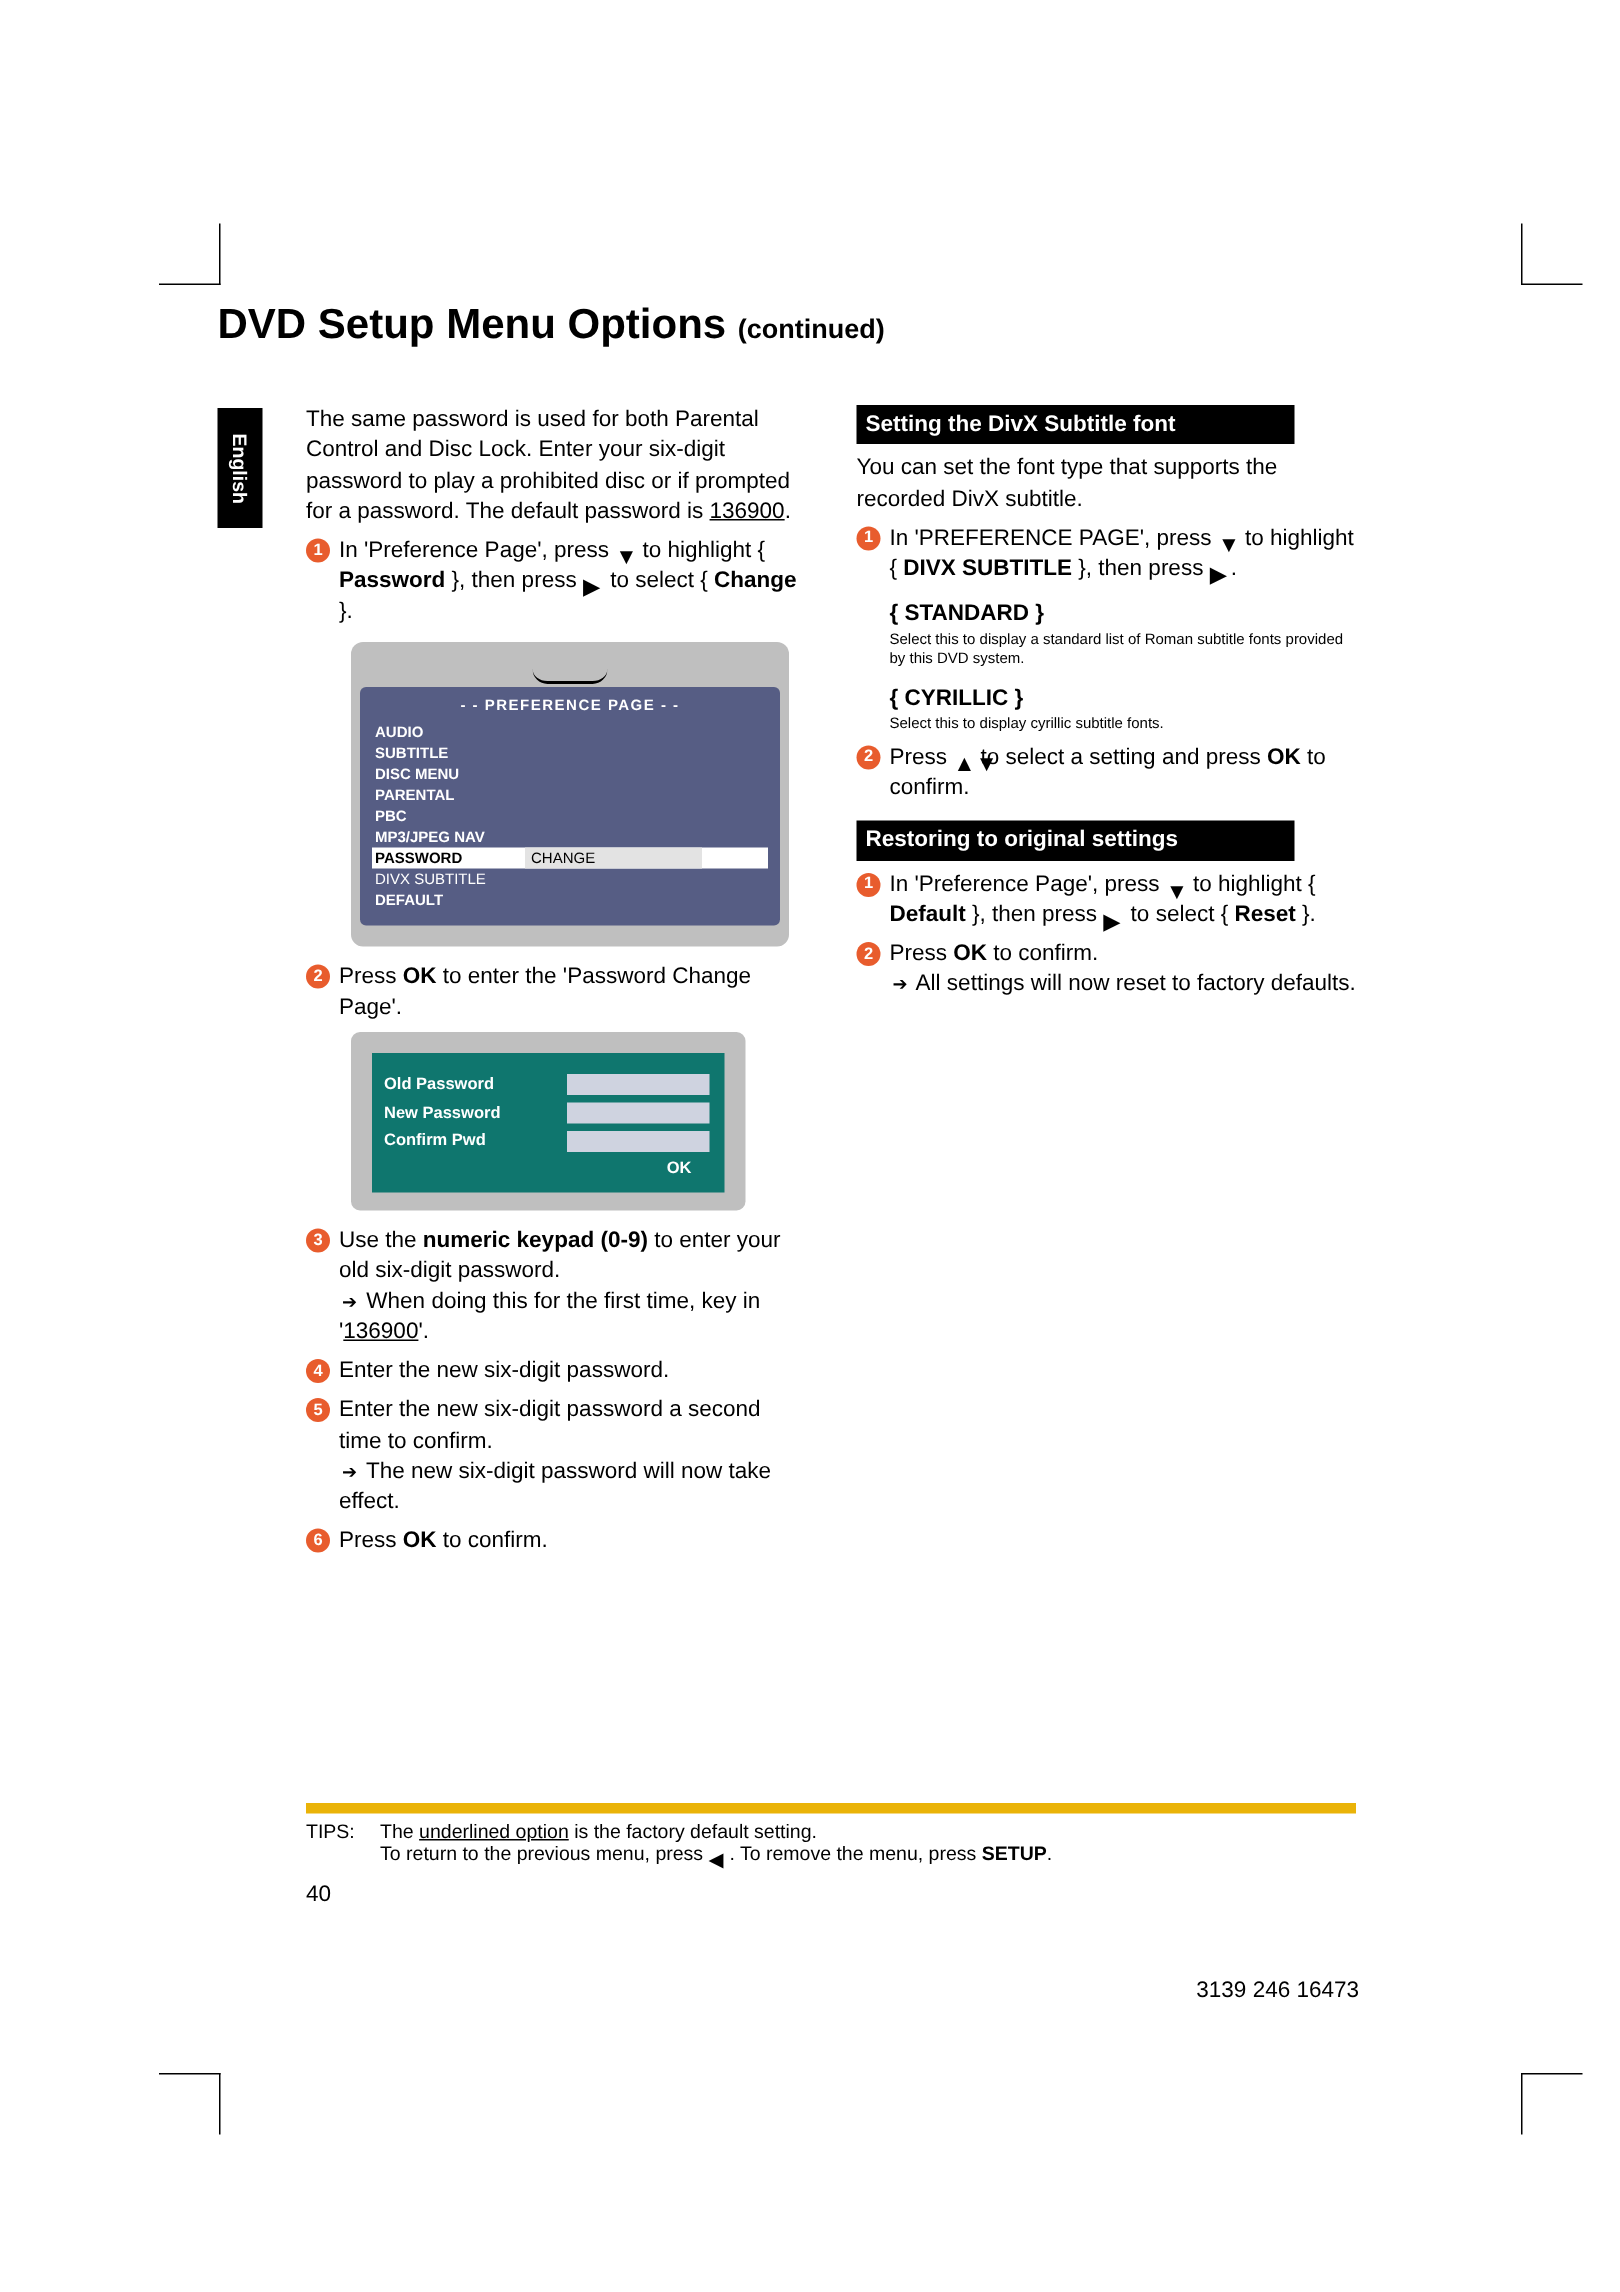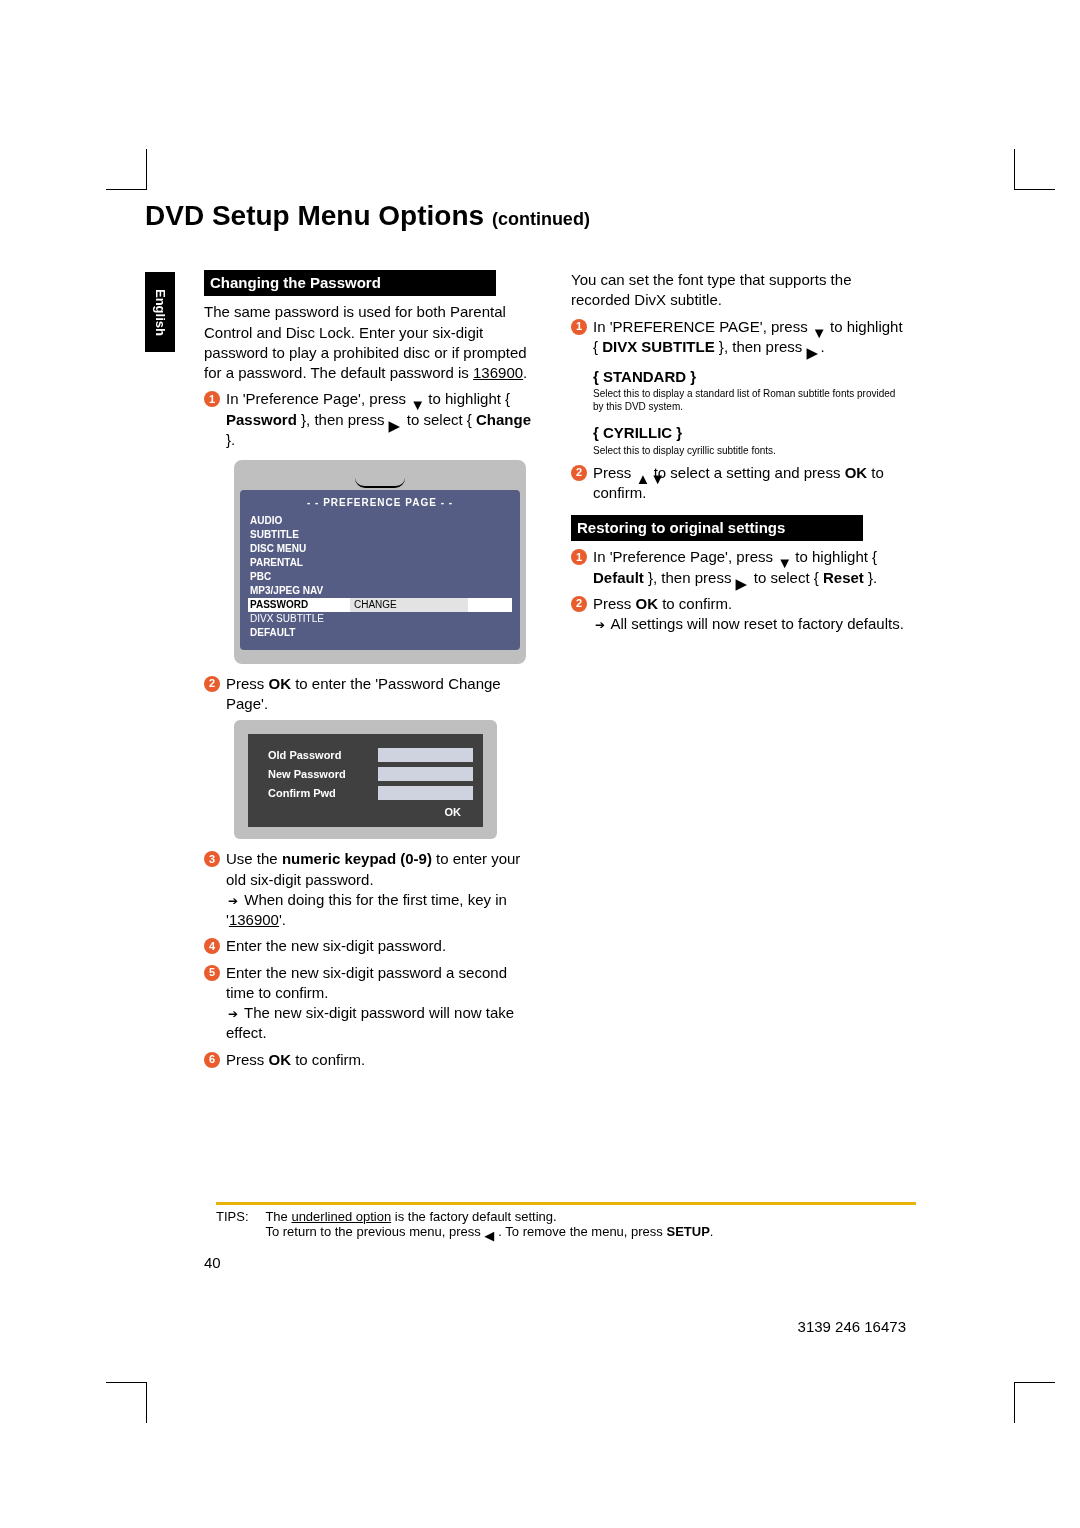--- a/index.html
+++ b/index.html
@@ -131,44 +131,44 @@
   .osd-row.sel .osd-val { background:#e3e3e3; color:#000; }
 
   .pwd-box {
     width: 235px;
     margin: 6px 0 10px 30px;
     background: #bfbfbf;
     border-radius: 6px;
     padding: 14px 14px 12px 14px;
   }
   .pwd-inner {
-    background: #404040;
-    color: #fff;
-    padding: 10px 10px 8px 20px;
+    background: #0f766e;
+    color: #fff;
+    padding: 10px 10px 8px 8px;
     font-size: 11px;
   }
   .pwd-row {
     display:flex;
     align-items:center;
     justify-content:space-between;
     margin: 4px 0;
   }
   .pwd-row .lbl { font-weight: bold; width: 95px; }
   .pwd-row .fld { background:#cfd3e0; width:95px; height:14px; }
   .pwd-ok { text-align:right; font-weight:bold; margin-top:4px; padding-right:12px; }
 
   .sub-indent { margin-left: 22px; }
   .arrow-right { display:inline-block; margin:0 2px; font-size:12px; }
   .small { font-size: 10px; line-height:1.3; }
   .tips-block {
     position: absolute;
-    left: 216px;
+    left: 204px;
     top: 1202px;
     width: 700px;
-    border-top: 3px solid #eab308;
+    border-top: 7px solid #eab308;
     padding-top: 4px;
     font-size: 13px;
   }
   .tips-block .tips-label { display:inline-block; width:46px; }
   .page-num {
     position:absolute;
     left:204px;
     top:1254px;
     font-size:15px;
   }
@@ -196,21 +196,20 @@
   </div>
 </div>
 
 <div class="side-tab">
   <span>English</span>
 </div>
 
 <div class="columns">
 
   <div class="col">
-    <div class="section-bar">Changing the Password</div>
     <div>
       <span>The same password is used for both Parental Control and Disc Lock. Enter your six-digit password to play a prohibited disc or if prompted for a password. The default password is </span><span class="u">136900</span>.
     </div>
 
     <div class="step">
       <span class="bullet">1</span>
       <div>
         <span>In 'Preference Page', press </span><span class="arrow-icon">▼</span><span> to highlight { </span><span class="bold">Password</span><span> }, then press </span><span class="arrow-icon">▶</span><span> to select { </span><span class="bold">Change</span><span> }.</span>
       </div>
     </div>
@@ -302,20 +301,21 @@
     </div>
     <div class="step">
       <span class="bullet">6</span>
       <div>
         <span>Press </span><span class="bold">OK</span><span> to confirm.</span>
       </div>
     </div>
   </div>
 
   <div class="col">
+    <div class="section-bar">Setting the DivX Subtitle font</div>
     <div>You can set the font type that supports the recorded DivX subtitle.</div>
 
     <div class="step">
       <span class="bullet">1</span>
       <div>
         <span>In 'PREFERENCE PAGE', press </span><span class="arrow-icon">▼</span><span> to highlight { </span><span class="bold">DIVX SUBTITLE</span><span> }, then press </span><span class="arrow-icon">▶</span><span>.</span>
       </div>
     </div>
 
     <div class="optblock sub-indent">

